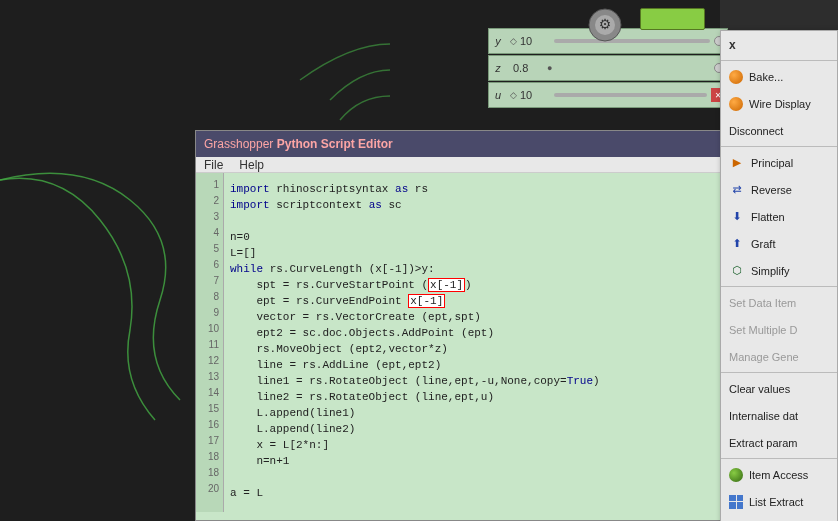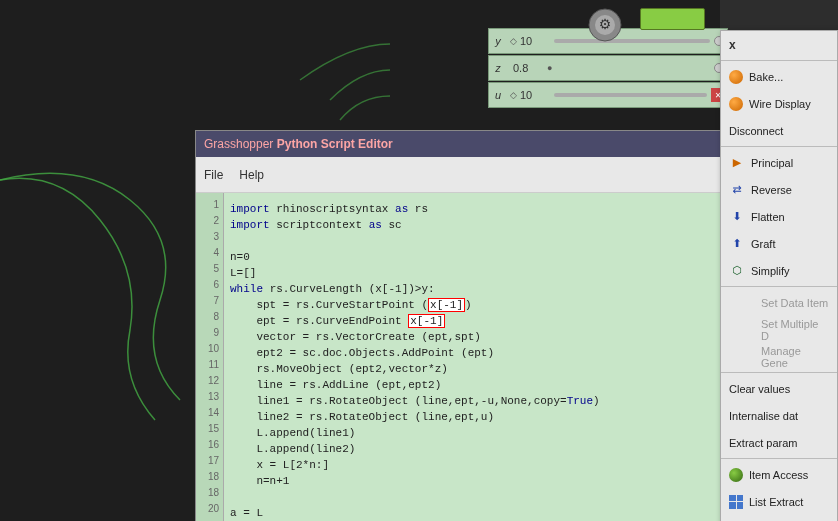--- a/index.html
+++ b/index.html
@@ -104,21 +104,21 @@
     .editor-title-text {
       color: #fca5a5;
       font-size: 12px;
     }
     .editor-title-bold {
       font-weight: bold;
     }
 
     .editor-menubar {
       background: #e8e8e8;
-      height: 36px;
+      height: 16px;
       display: flex;
       align-items: center;
       padding: 0 8px;
       gap: 16px;
       border-bottom: 1px solid #ccc;
     }
     .editor-menu-item {
       font-size: 12px;
       color: #333;
       cursor: pointer;
@@ -213,21 +213,20 @@
       font-size: 11px;
     }
     .ctx-icon-orange {
       color: #cc6600;
     }
     .ctx-icon-blue {
       color: #2244aa;
     }
     .ctx-grayed {
       color: #999;
-      margin-left: 32px;
     }
 
     
     .icon-circle-green {
       width: 14px;
       height: 14px;
       border-radius: 50%;
       background: radial-gradient(circle at 35% 35%, #88cc44, #336611);
       display: inline-block;
     }

